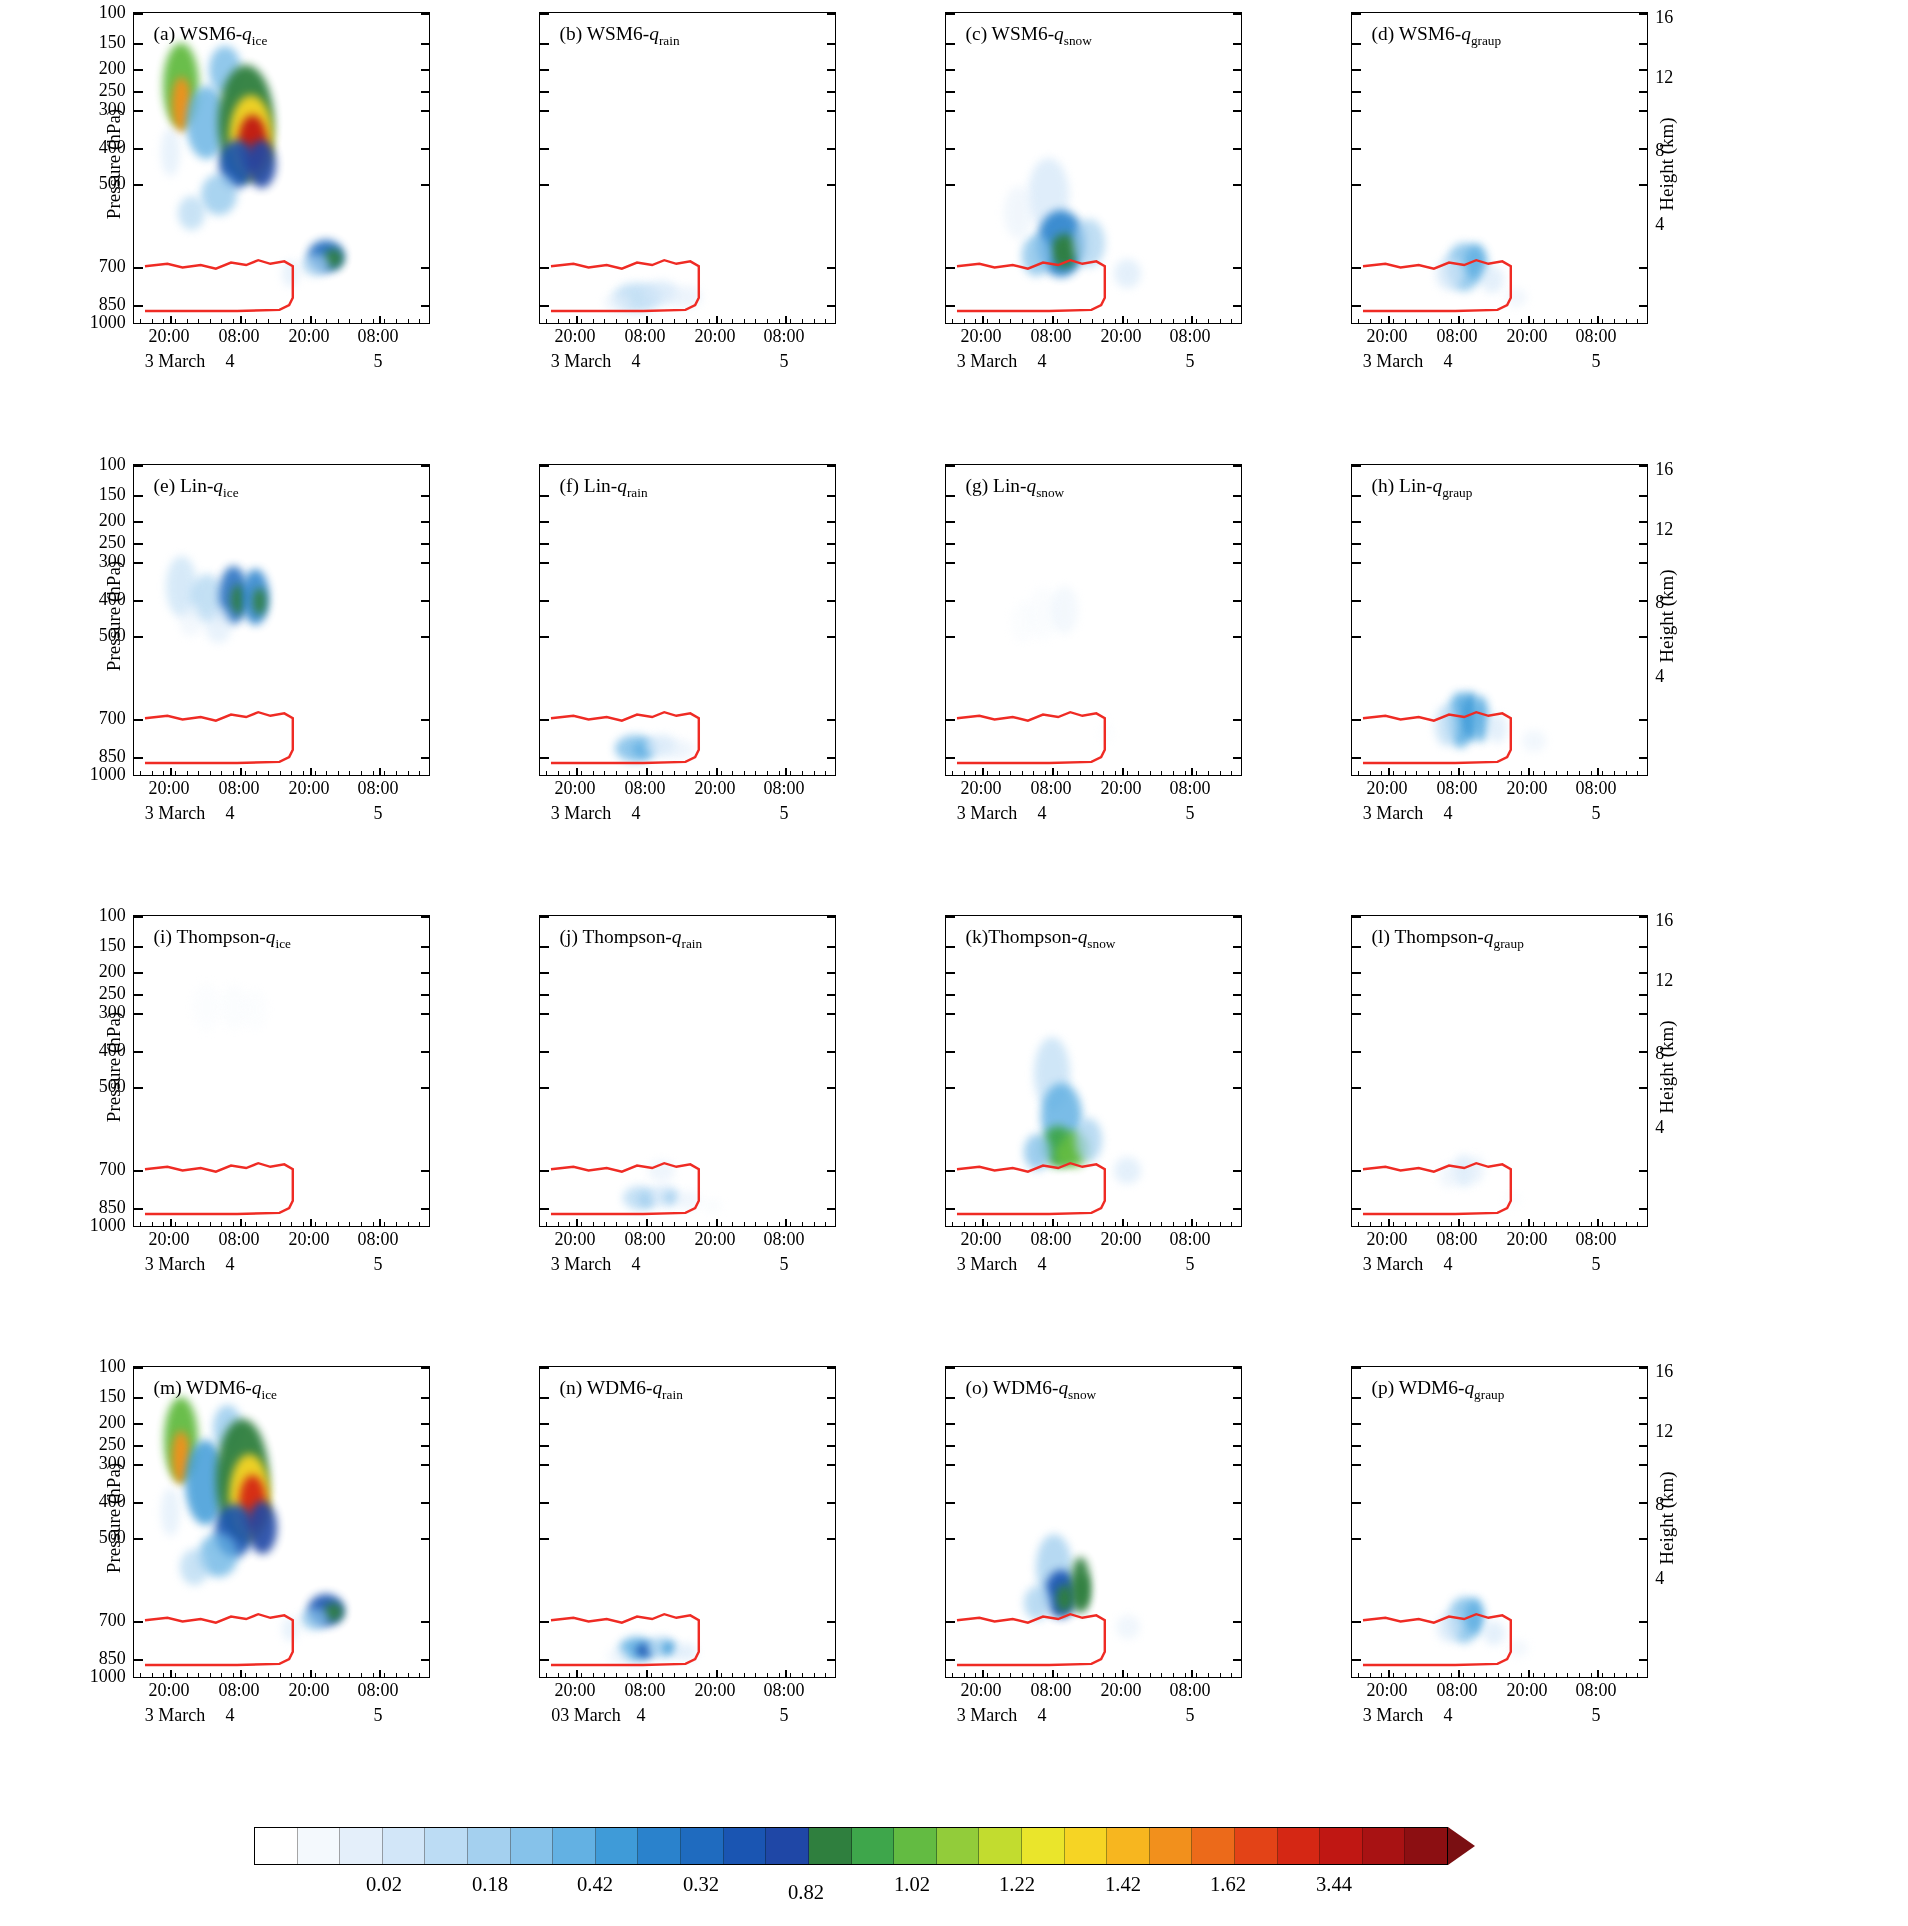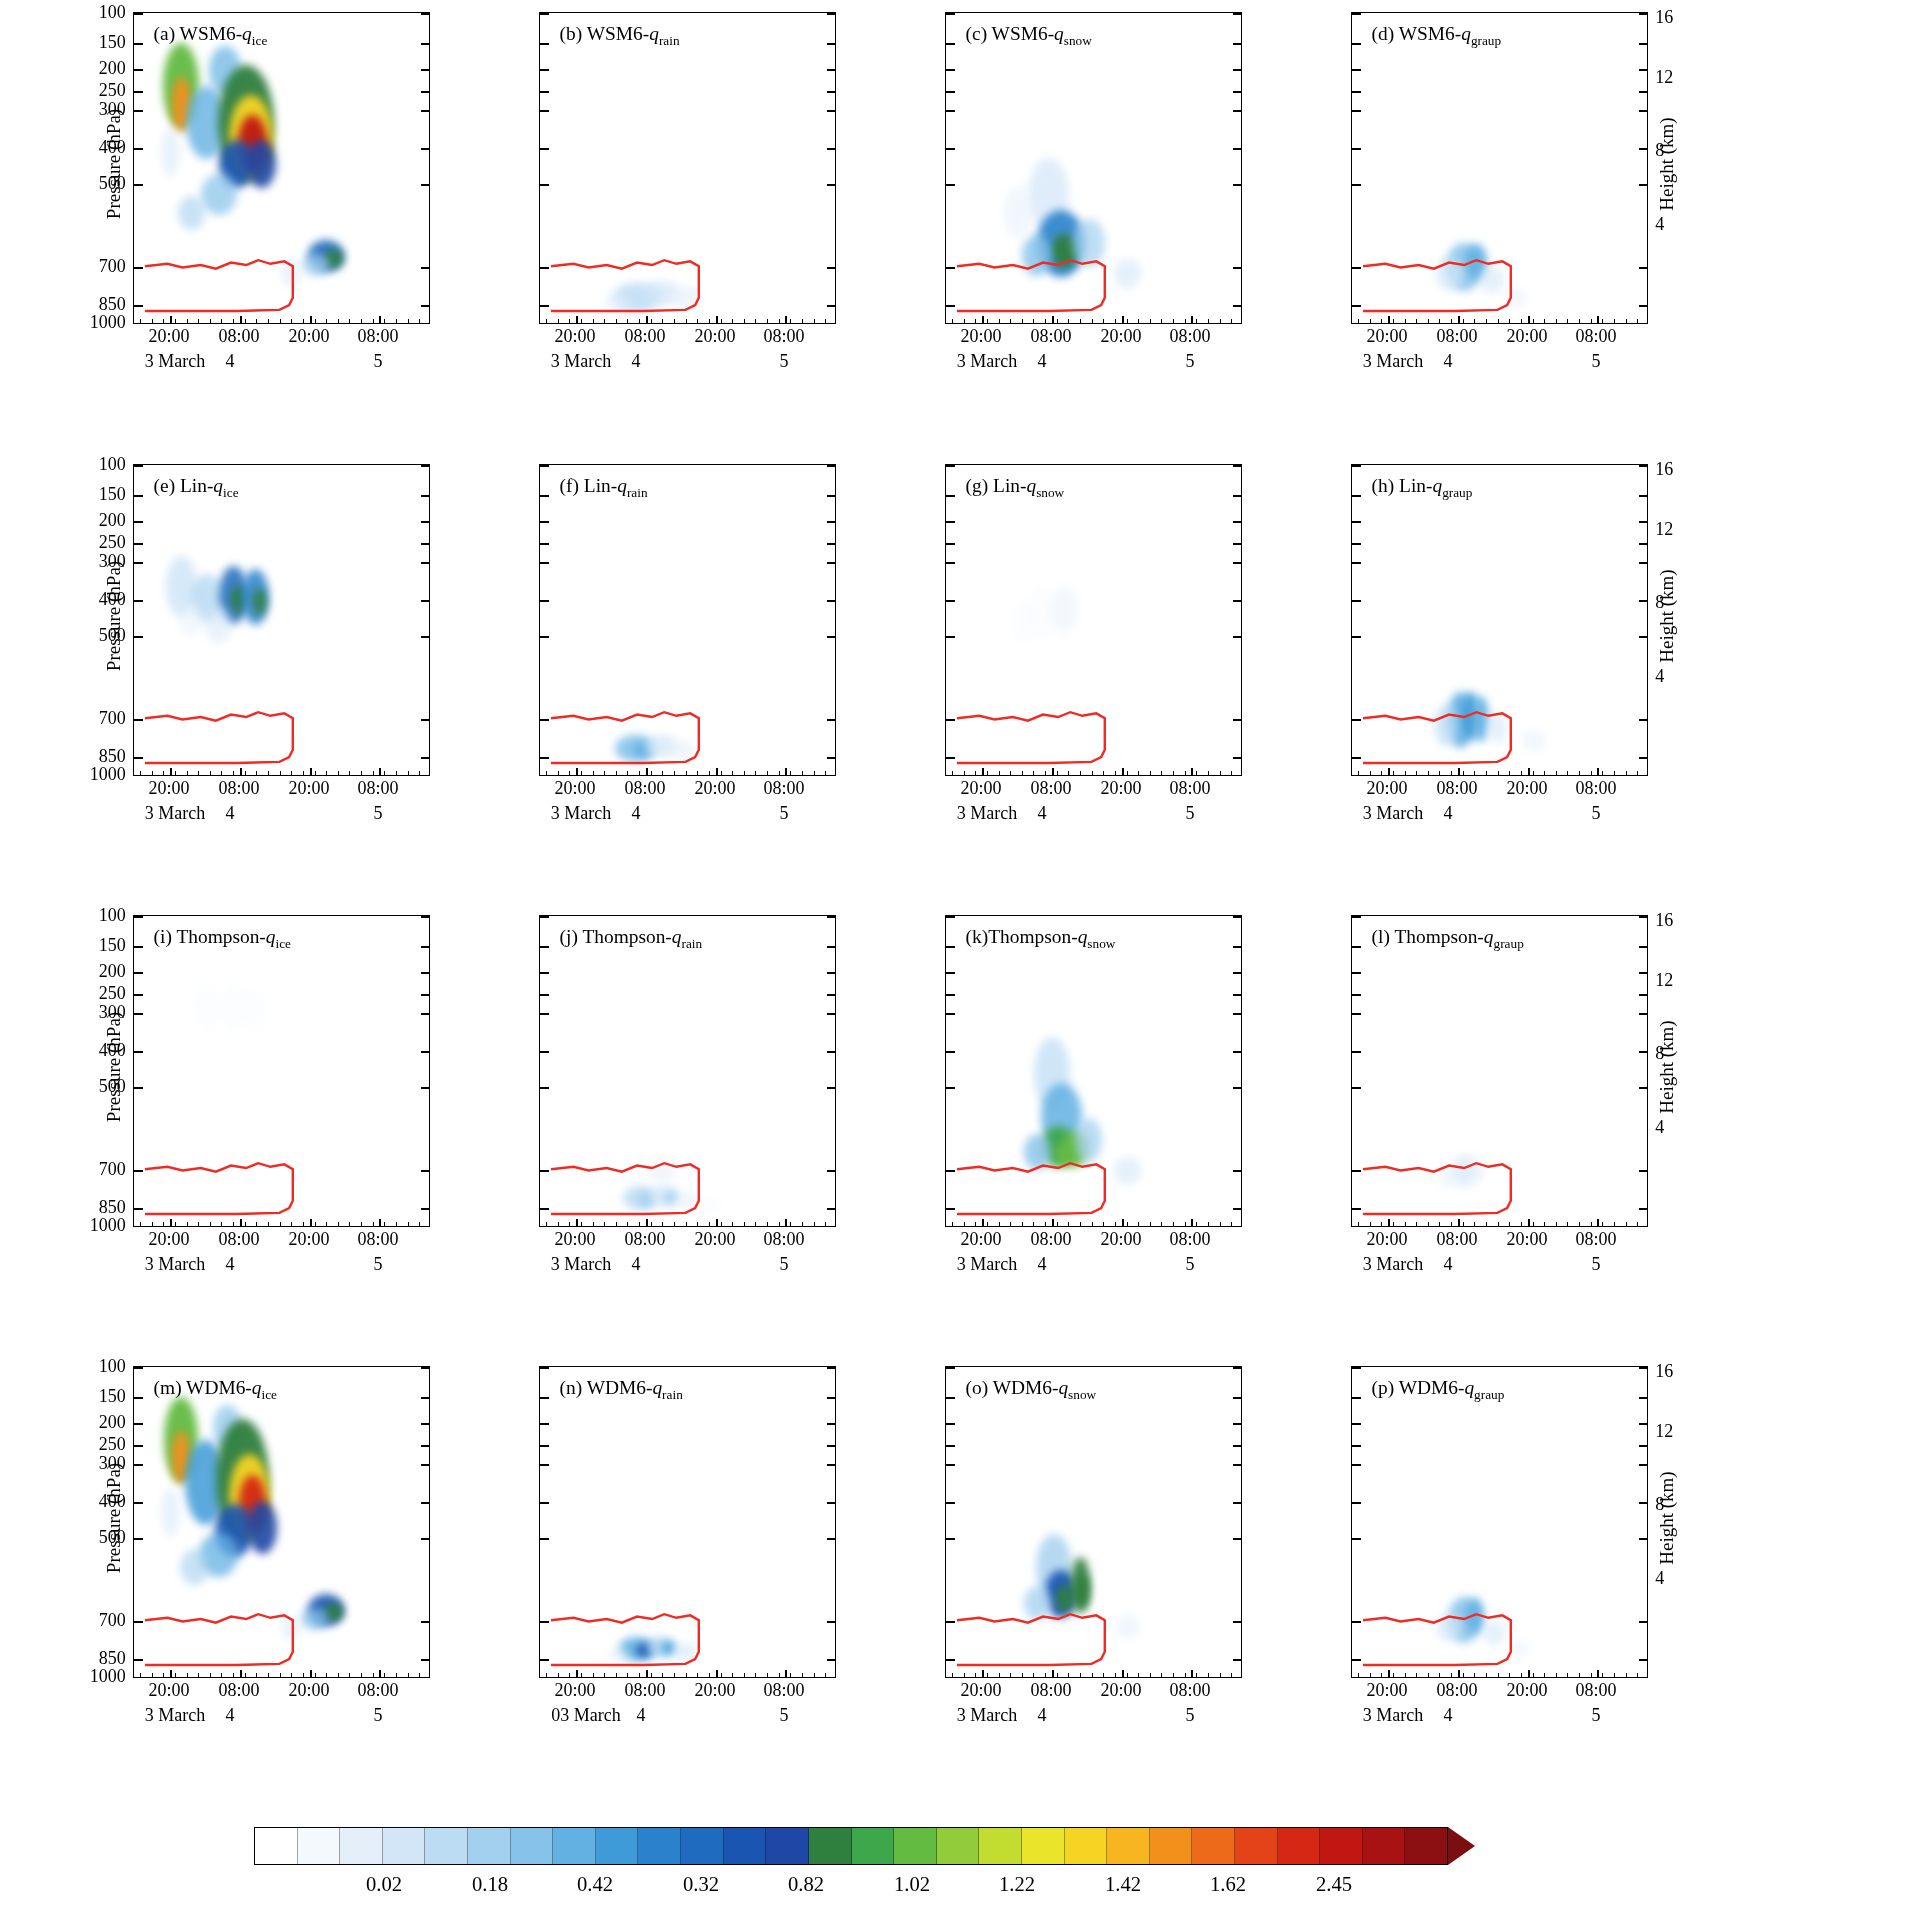--- a/index.html
+++ b/index.html
@@ -1321,21 +1321,21 @@
       <div class="seg" style="background: rgb(192, 23, 19);"></div>
       <div class="seg" style="background: rgb(168, 18, 19);"></div>
       <div class="seg" style="background: rgb(140, 15, 18);"></div>
     </div>
   <div class="cbarpoint"></div>
   <div class="cbarlabels" id="cbarlabels">
       <span style="left: 384px;">0.02</span>
       <span style="left: 490px;">0.18</span>
       <span style="left: 595px;">0.42</span>
       <span style="left: 701px;">0.32</span>
-      <span style="left: 806px;">0.82</span>
+      <span style="left: 806px; margin-top: 8px;">0.82</span>
       <span style="left: 912px;">1.02</span>
       <span style="left: 1017px;">1.22</span>
       <span style="left: 1123px;">1.42</span>
       <span style="left: 1228px;">1.62</span>
-      <span style="left: 1334px;">2.45</span>
+      <span style="left: 1334px;">3.44</span>
     </div>
 </div>
 
 
 </body></html>

